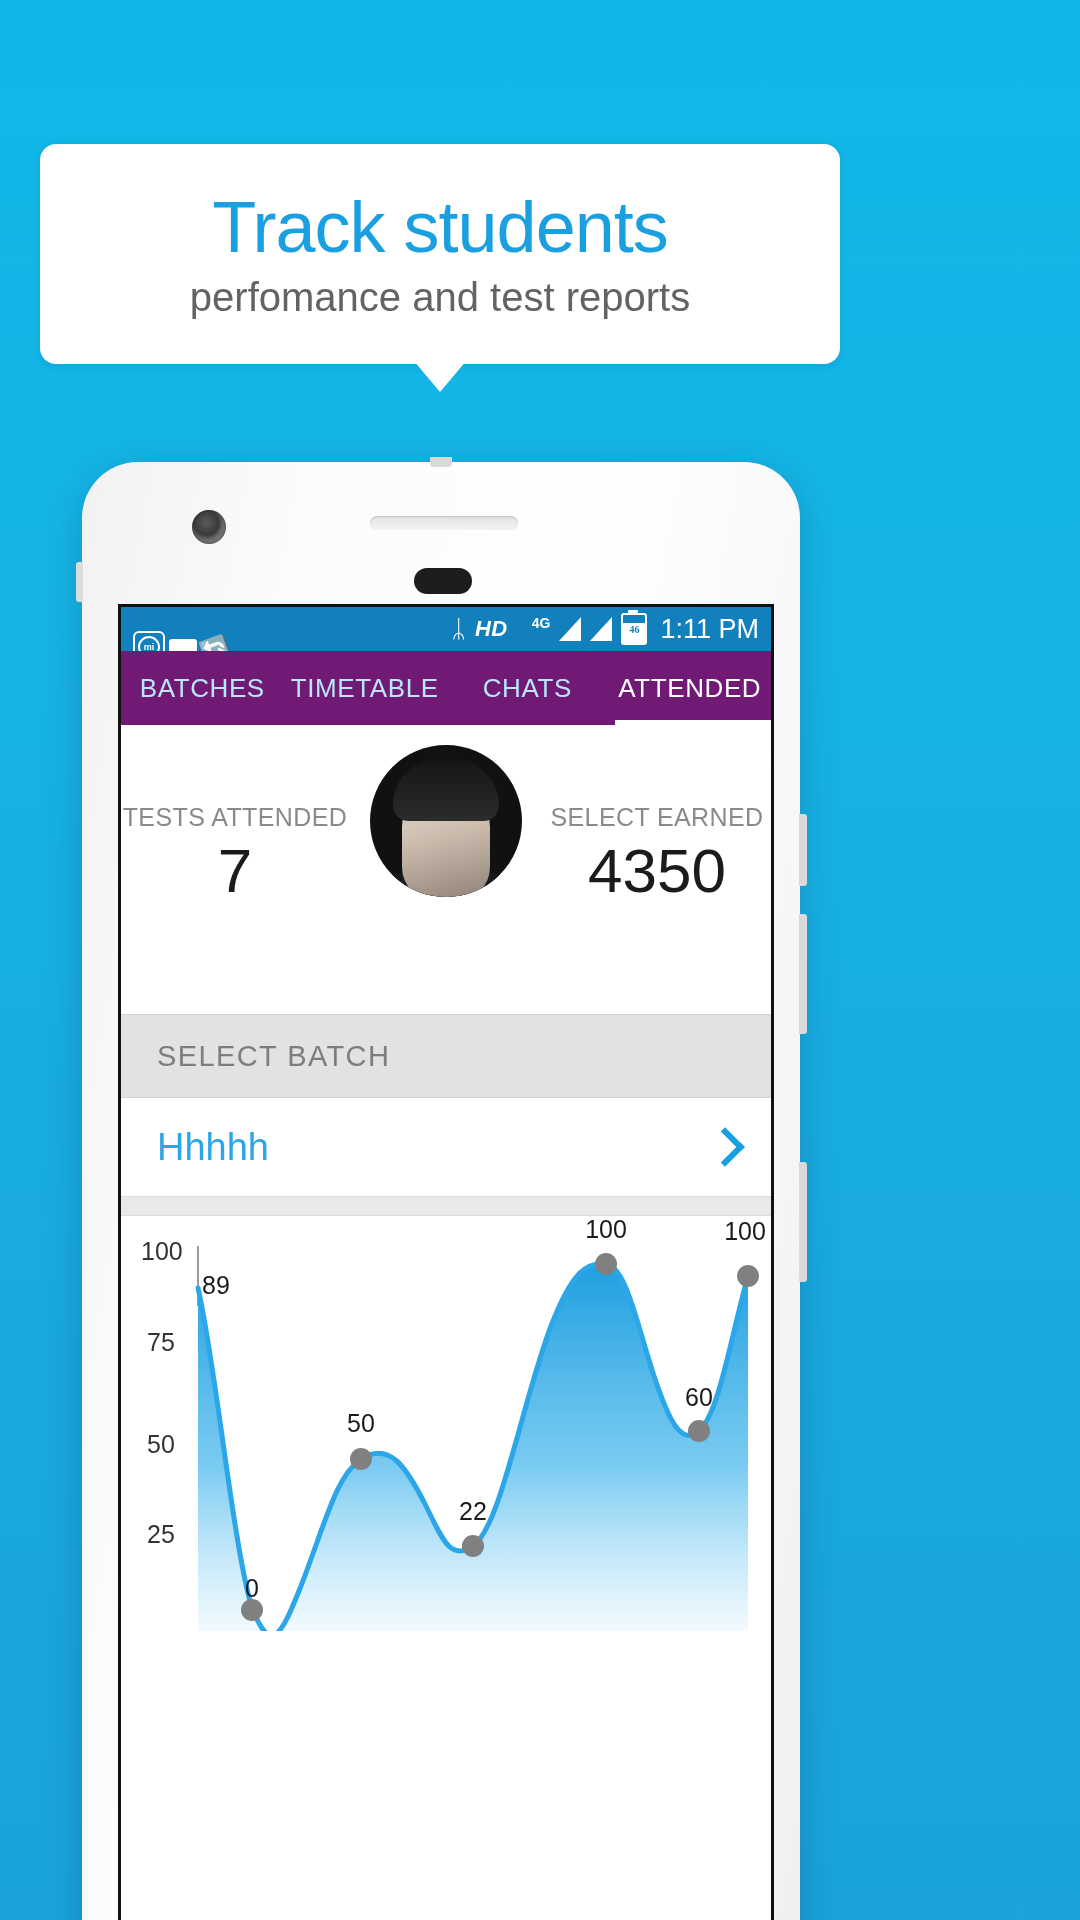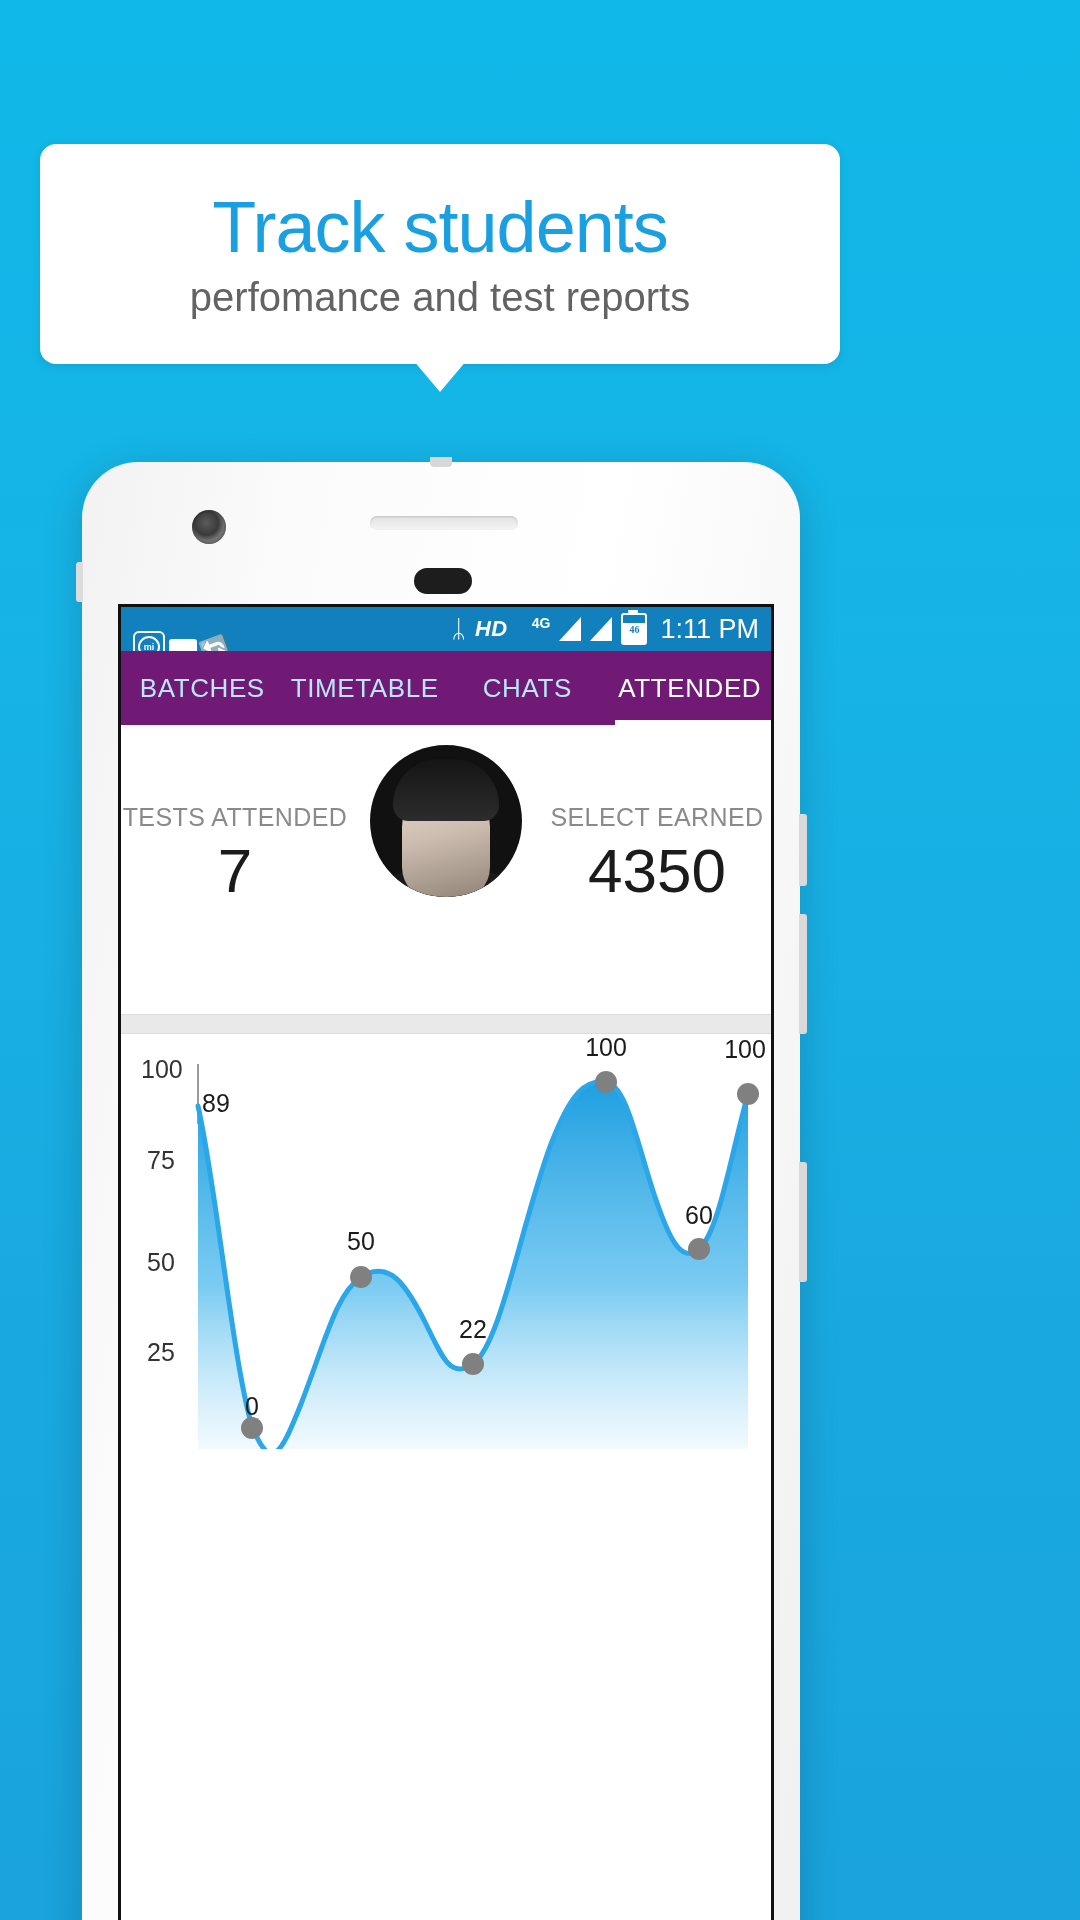--- a/index.html
+++ b/index.html
@@ -246,20 +246,25 @@
 
       <div class="stat">
         <div class="lbl">SELECT EARNED</div>
         <div class="val">4350</div>
       </div>
     </div>
     <div style="background:#fff;text-align:center;padding-bottom:26px;margin-top:-44px;">
       <span class="uname">Bikash Dashing</span>
     </div>
 
+    <div class="sec-head">SELECT BATCH</div>
+    <div class="batch-row">
+      <span class="batch-name">Hhhhh</span>
+      <span class="chev"></span>
+    </div>
     <div class="divider"></div>
 
     <div class="chart">
       <svg width="650" height="415" viewBox="0 0 650 415">
         <defs>
           <linearGradient id="areaFill" x1="0" y1="0" x2="0" y2="1">
             <stop offset="0%" stop-color="#1f9fe0" stop-opacity="1"></stop>
             <stop offset="55%" stop-color="#63c2ef" stop-opacity=".85"></stop>
             <stop offset="100%" stop-color="#eaf7fe" stop-opacity=".55"></stop>
           </linearGradient>

